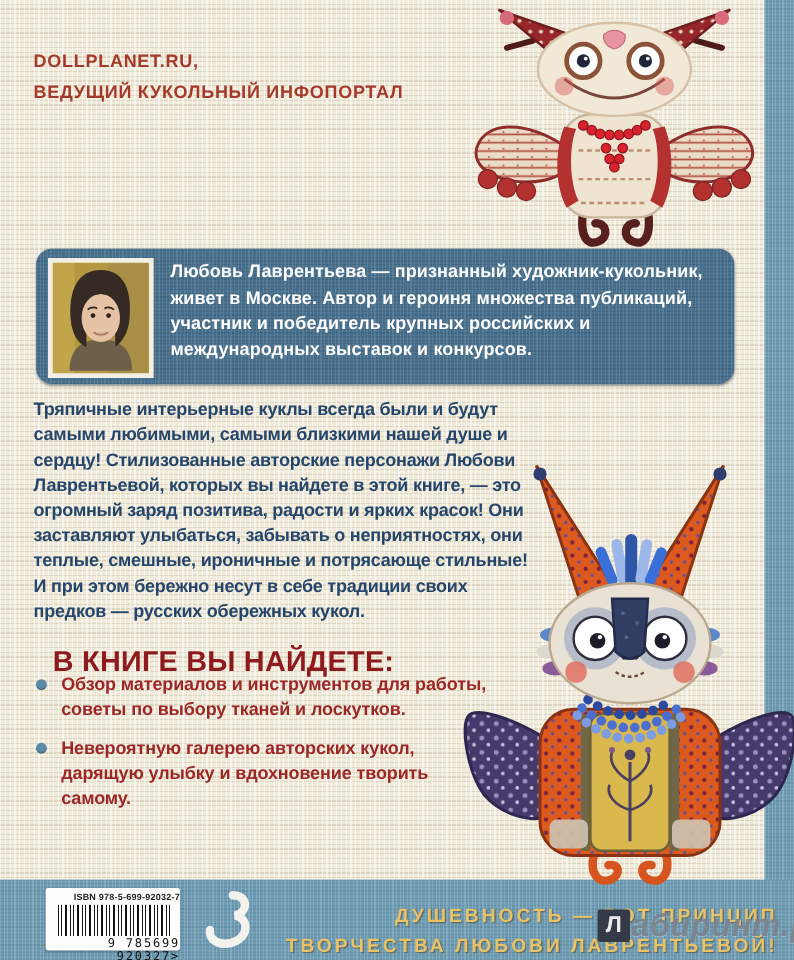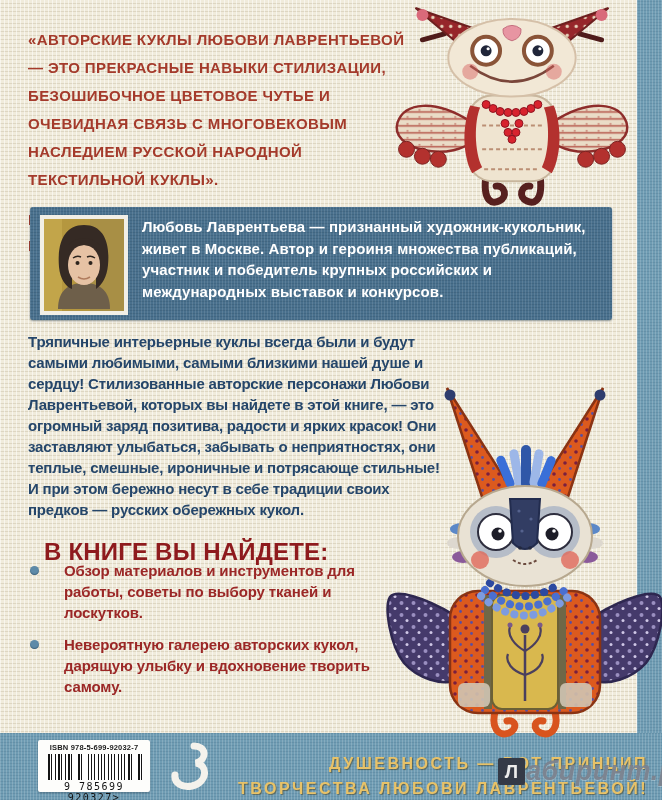--- a/index.html
+++ b/index.html
@@ -17,45 +17,45 @@
       repeating-linear-gradient(90deg, rgba(255,255,255,.16) 0 1px, rgba(0,0,0,0) 1px 3px),
       repeating-linear-gradient(0deg, rgba(20,60,90,.12) 0 1px, rgba(0,0,0,0) 1px 3px);
   }
   .right-strip{position:absolute;left:637px;top:0;width:25px;height:800px;}
   
   .quote-block{position:absolute;left:28px;top:26px;width:395px;color:#a43a2b;}
   .quote-text{font-size:15px;line-height:28px;font-weight:700;letter-spacing:.4px;margin:0;}
   .quote-attr1{margin-top:17px;font-size:15px;font-weight:700;letter-spacing:.6px;}
   .quote-attr2{margin-top:9px;font-size:15px;font-weight:700;letter-spacing:.6px;}
   
-  .author-box{position:absolute;left:30px;top:207px;width:582px;height:113px;border-radius:3px;
+  .author-box{position:absolute;left:30px;top:207px;width:582px;height:113px;border-radius:14px;
     background-color:#49708d;
     background-image:
       repeating-linear-gradient(90deg, rgba(255,255,255,.10) 0 1px, rgba(0,0,0,0) 1px 3px),
       repeating-linear-gradient(0deg, rgba(10,40,60,.14) 0 1px, rgba(0,0,0,0) 1px 3px);
     box-shadow:0 1px 2px rgba(40,60,75,.5);}
   .author-photo{position:absolute;left:10px;top:8px;width:80px;height:92px;border:4px solid #f2efe6;
     background:#b5973f;overflow:hidden;}
   .author-bio{position:absolute;left:112px;top:9px;right:12px;margin:0;
     color:#ffffff;font-size:15px;line-height:21.5px;font-weight:700;letter-spacing:.1px;}
   
   .description{position:absolute;left:28px;top:331px;width:418px;margin:0;
     color:#25466a;font-size:15px;line-height:21px;font-weight:700;letter-spacing:-.2px;}
   
   .features-heading{position:absolute;left:28px;top:522px;margin:16px;
     color:#8e1a1d;font-size:24px;line-height:28px;font-weight:800;letter-spacing:.2px;}
   .features-list{position:absolute;left:28px;top:560px;width:382px;margin:0;padding:0;list-style:none;}
-  .features-list li{position:relative;padding-left:36px;margin:0 0 11px 0;
+  .features-list li{position:relative;padding-left:23px;margin:0 0 11px 0;
     color:#9b2726;font-size:15px;line-height:21px;font-weight:700;letter-spacing:-.1px;}
   .bullet-dot{position:absolute;left:2px;top:6px;width:9px;height:9px;border-radius:50%;
     background:#5d8aa8;box-shadow:inset 0 -1px 1px rgba(30,60,80,.5);}
   
   .bottom-bar{position:absolute;left:0;top:733px;width:662px;height:67px;}
   .barcode-box{position:absolute;left:38px;top:7px;width:112px;height:52px;background:#fdfdfb;
-    border-radius:2px;text-align:center;box-shadow:0 1px 2px rgba(30,50,65,.4);}
+    border-radius:2px;text-align:right;box-shadow:0 1px 2px rgba(30,50,65,.4);}
   .isbn-label{margin-top:3px;font-size:7.5px;font-weight:700;color:#1b1b1b;letter-spacing:.2px;}
   .barcode-bars{height:26px;margin:2px 7px 0 10px;
     background:repeating-linear-gradient(90deg,#141414 0 1.5px,#fff 1.5px 3px,#141414 3px 4px,#fff 4px 6.5px,#141414 6.5px 7.5px,#fff 7.5px 10px);}
   .barcode-digits{font-family:"DejaVu Sans Mono",monospace;font-size:10px;color:#111;letter-spacing:1.5px;margin-top:1px;}
   .publisher-logo{position:absolute;left:166px;top:9px;width:46px;height:50px;}
   .slogan{position:absolute;left:222px;top:22px;width:426px;text-align:right;
     color:#e8c268;font-weight:800;font-size:16px;letter-spacing:2.5px;
     text-shadow:1px 1px 1px rgba(70,60,25,.55);}
   .slogan-line2{margin-top:7px;}
   
@@ -69,21 +69,20 @@
   .owl-doll{position:absolute;left:386px;top:383px;width:278px;height:358px;z-index:5;}
 </style>
 </head>
 <body>
 
 <div id="cover">
 
   <div class="right-strip denim"></div>
 
   <div class="quote-block">
-    <p class="quote-text">«АВТОРСКИЕ КУКЛЫ ЛЮБОВИ ЛАВРЕНТЬЕВОЙ — ЭТО ПРЕКРАСНЫЕ НАВЫКИ СТИЛИЗАЦИИ, БЕЗОШИБОЧНОЕ ЦВЕТОВОЕ ЧУТЬЕ И ОЧЕВИДНАЯ СВЯЗЬ С МНОГОВЕКОВЫМ НАСЛЕДИЕМ РУССКОЙ НАРОДНОЙ ТЕКСТИЛЬНОЙ КУКЛЫ».</p>
     <div class="quote-attr1">DOLLPLANET.RU,</div>
     <div class="quote-attr2">ВЕДУЩИЙ КУКОЛЬНЫЙ ИНФОПОРТАЛ</div>
   </div>
 
   <svg class="cat-doll" viewBox="0 0 240 206">
     <defs>
       <pattern id="cp1" width="9" height="9" patternUnits="userSpaceOnUse">
         <rect width="9" height="9" fill="#96262a"></rect>
           <circle cx="4.5" cy="4.5" r="1.7" fill="#e7d5bd"></circle>
       </pattern>

